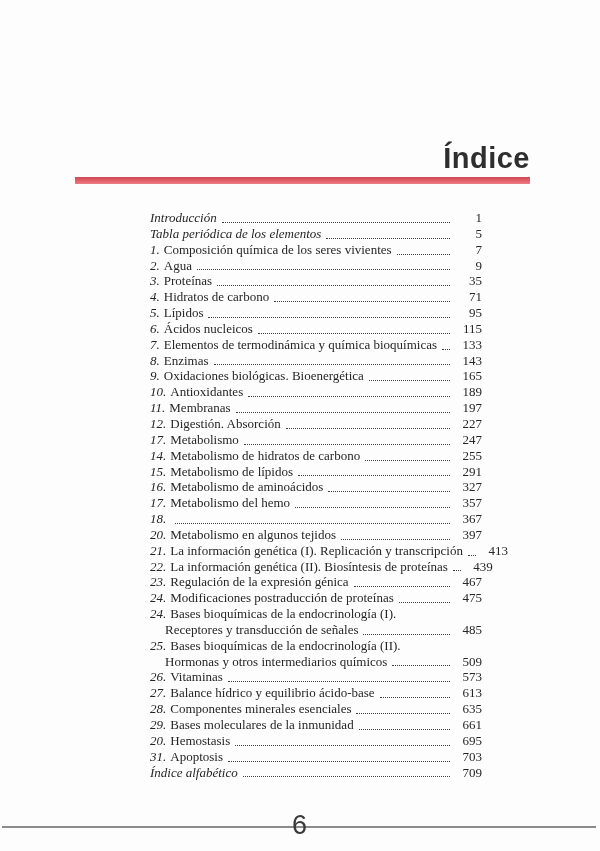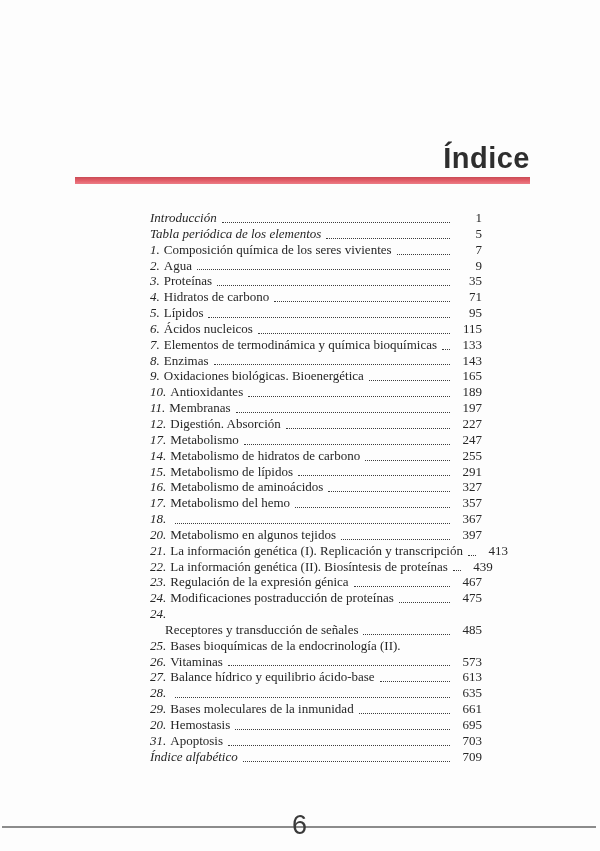--- a/index.html
+++ b/index.html
@@ -249,45 +249,53 @@
         <span class="pg">467</span>
       </div>
       <div class="row">
         <span class="num">24.</span>
         <span class="lbl">Modificaciones postraducción de proteínas</span>
         <span class="leader"></span>
         <span class="pg">475</span>
       </div>
       <div class="row">
         <span class="num">24.</span>
+        <span class="lbl">Bases bioquímicas de la endocrinología (I).</span>
       </div>
       <div class="row">
         <span class="indent"></span>
         <span class="lbl">Receptores y transducción de señales</span>
         <span class="leader"></span>
         <span class="pg">485</span>
       </div>
       <div class="row">
         <span class="num">25.</span>
         <span class="lbl">Bases bioquímicas de la endocrinología (II).</span>
       </div>
       <div class="row">
+        <span class="indent"></span>
+        <span class="lbl">Hormonas y otros intermediarios químicos</span>
+        <span class="leader"></span>
+        <span class="pg">509</span>
+      </div>
+      <div class="row">
         <span class="num">26.</span>
         <span class="lbl">Vitaminas</span>
         <span class="leader"></span>
         <span class="pg">573</span>
       </div>
       <div class="row">
         <span class="num">27.</span>
         <span class="lbl">Balance hídrico y equilibrio ácido-base</span>
         <span class="leader"></span>
         <span class="pg">613</span>
       </div>
       <div class="row">
         <span class="num">28.</span>
+        <span class="lbl">Componentes minerales esenciales</span>
         <span class="leader"></span>
         <span class="pg">635</span>
       </div>
       <div class="row">
         <span class="num">29.</span>
         <span class="lbl">Bases moleculares de la inmunidad</span>
         <span class="leader"></span>
         <span class="pg">661</span>
       </div>
       <div class="row">

